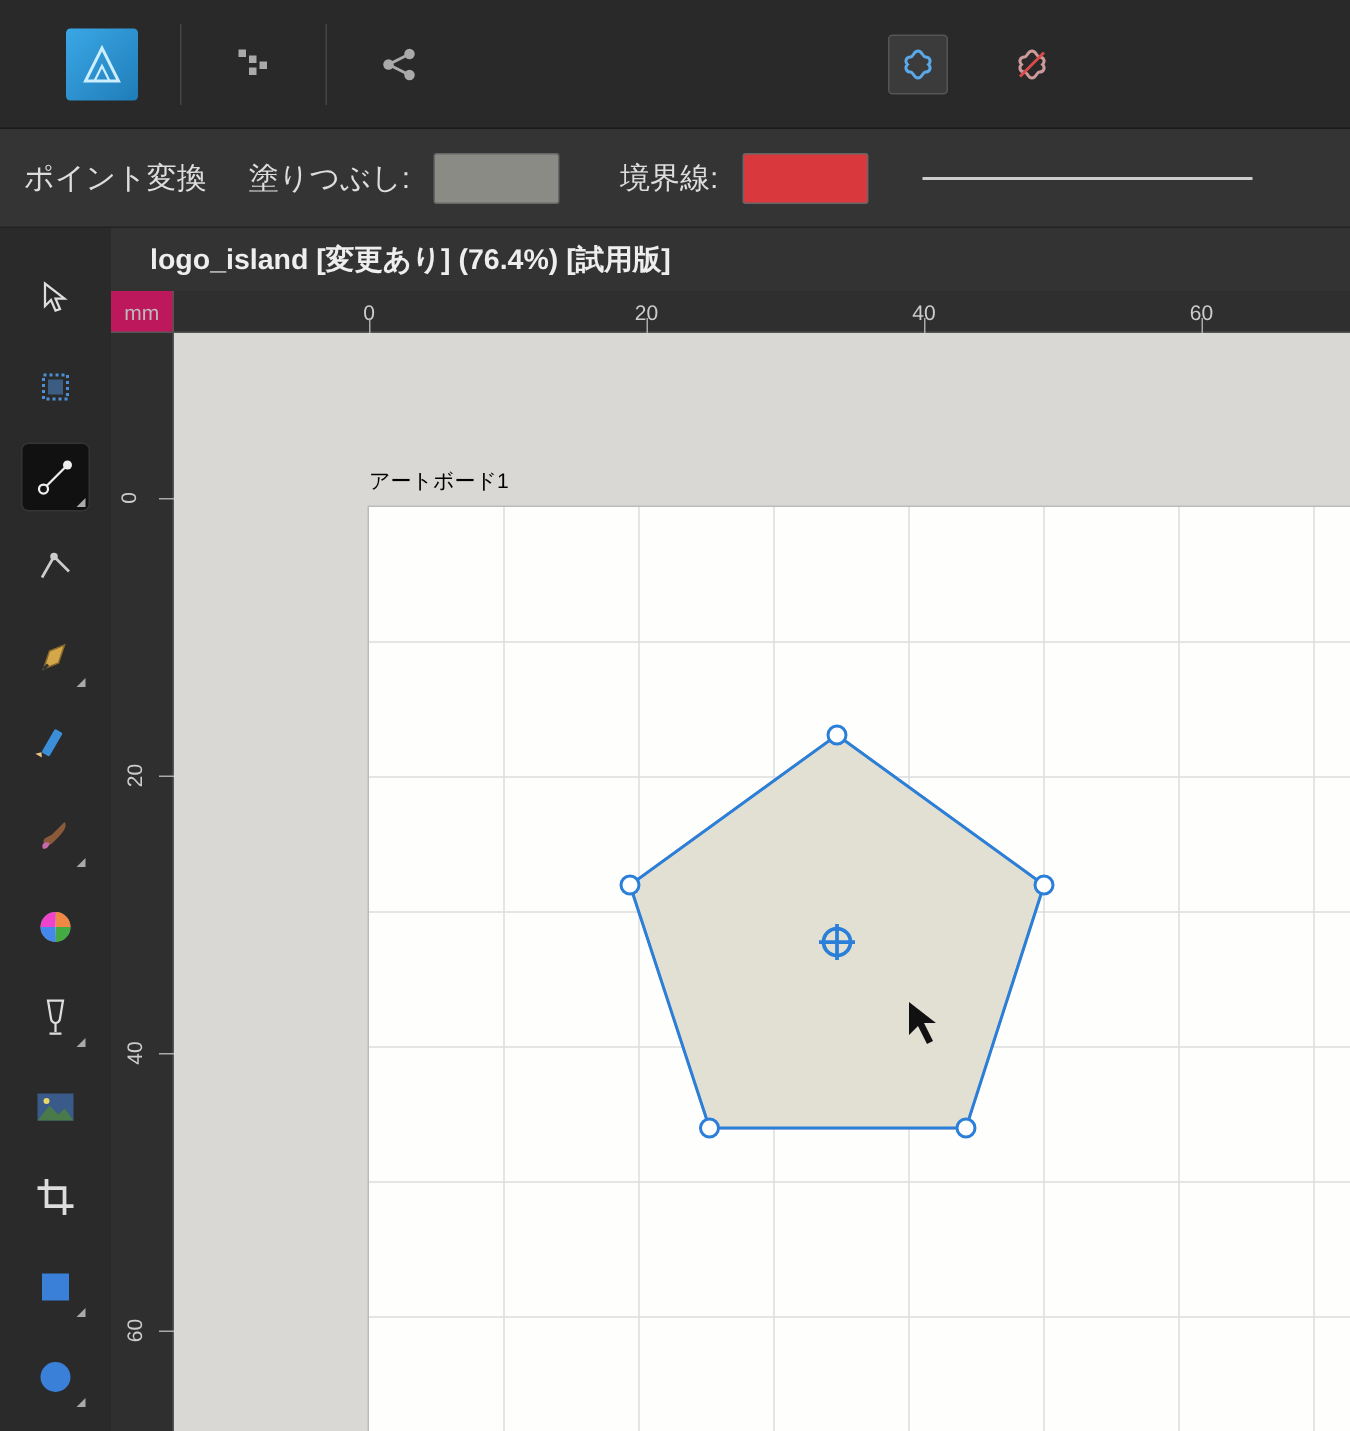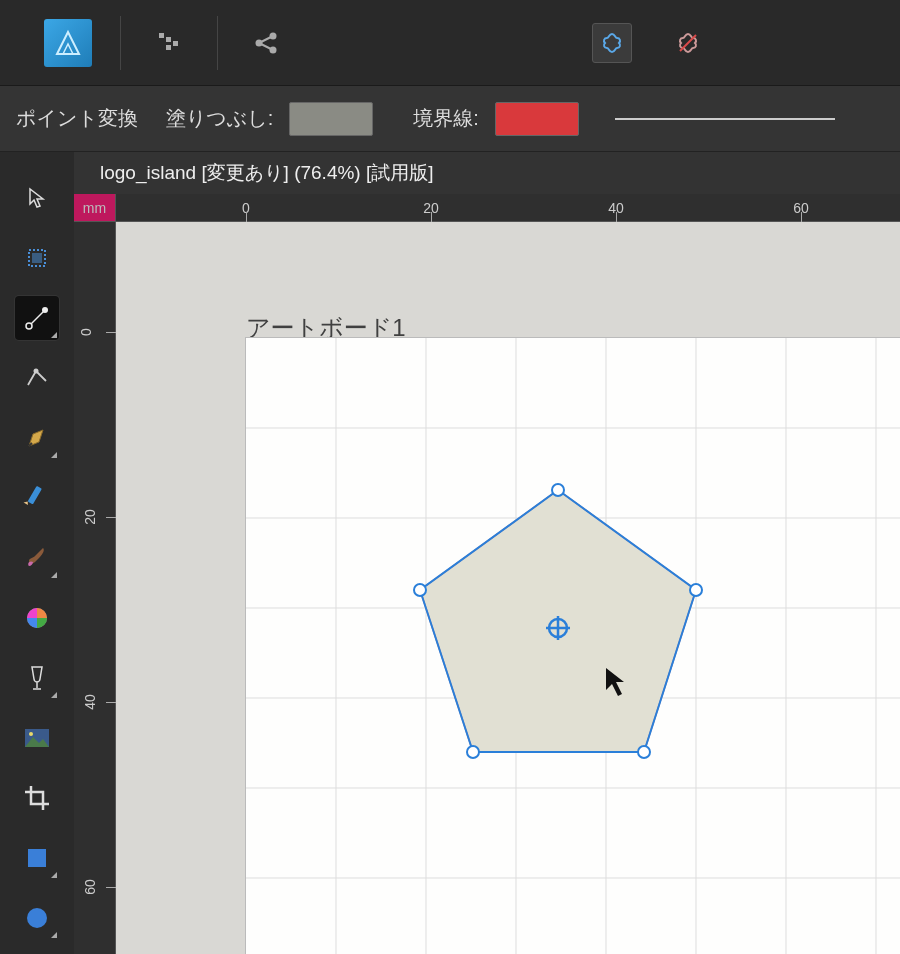--- a/index.html
+++ b/index.html
@@ -19,31 +19,31 @@
 .swatch{width:84px; height:34px; border:1px solid #666; border-radius:2px;}
 .stroke-preview{width:220px;height:2px;background:#ccc; margin-left:20px;}
 
 .workarea{position:absolute; top:152px; bottom:0; left:0; right:0; display:flex;}
 .toolcol{width:74px; background:#2a2a2a; display:flex; flex-direction:column; align-items:center; padding-top:24px; gap:16px;}
 .tool{width:44px;height:44px;display:flex;align-items:center;justify-content:center;border-radius:4px; position:relative;}
 .tool.selected{background:#111; box-shadow:0 0 0 1px rgba(255,255,255,0.05);}
 .tool .flyout{position:absolute;right:2px;bottom:2px;width:0;height:0;border-left:6px solid transparent;border-bottom:6px solid #aaa;}
 
 .docarea{flex:1; position:relative; background:#3a3a3a;}
-.tabbar{height:42px; display:flex; align-items:center; padding-left:26px; font-size:19px; font-weight:400; color:#eee; background:#333;}
+.tabbar{height:42px; display:flex; align-items:center; padding-left:26px; font-size:19px; font-weight:700; color:#eee; background:#333;}
 .ruler-h{position:absolute; top:42px; left:42px; right:0; height:28px; background:#2f2f2f; border-bottom:1px solid #555;}
 .ruler-v{position:absolute; top:70px; left:0; width:42px; bottom:0; background:#2f2f2f; border-right:1px solid #555;}
 .ruler-corner{position:absolute; top:42px; left:0; width:42px; height:28px; background:#be185d; color:#bbb; font-size:14px; display:flex;align-items:center;justify-content:center; border-right:1px solid #555; border-bottom:1px solid #555;}
 .rlabel-h{position:absolute; top:6px; font-size:14px; color:#ccc; transform:translateX(-50%);}
 .rtick-h{position:absolute; top:18px; width:1px; height:10px; background:#aaa;}
 .rlabel-v{position:absolute; left:8px; font-size:14px; color:#ccc; transform:translateY(-50%) rotate(-90deg); transform-origin:center;}
 .rtick-v{position:absolute; left:32px; height:1px; width:10px; background:#aaa;}
 
 .canvas-outer{position:absolute; top:70px; left:42px; right:0; bottom:0; background:#d9d8d4; overflow:hidden;}
-.artboard-label{position:absolute; font-size:24px; color:#404040;}
+.artboard-label{position:absolute; font-size:14px; color:#000000;}
 .artboard{position:absolute; background:#fefefd; box-shadow:0 0 0 1px #bbb;}
 .grid line{stroke:#ddd; stroke-width:1;}
 .pentagon-fill{fill:#e1e0d3; stroke:#d97373; stroke-width:1.5;}
 .pentagon-sel{fill:none; stroke:#2a7fd9; stroke-width:2;}
 .node{fill:#fff; stroke:#2a7fd9; stroke-width:2;}
 .center{fill:none; stroke:#2a7fd9; stroke-width:2.5;}
 </style>
 </head>
 <body>
 

